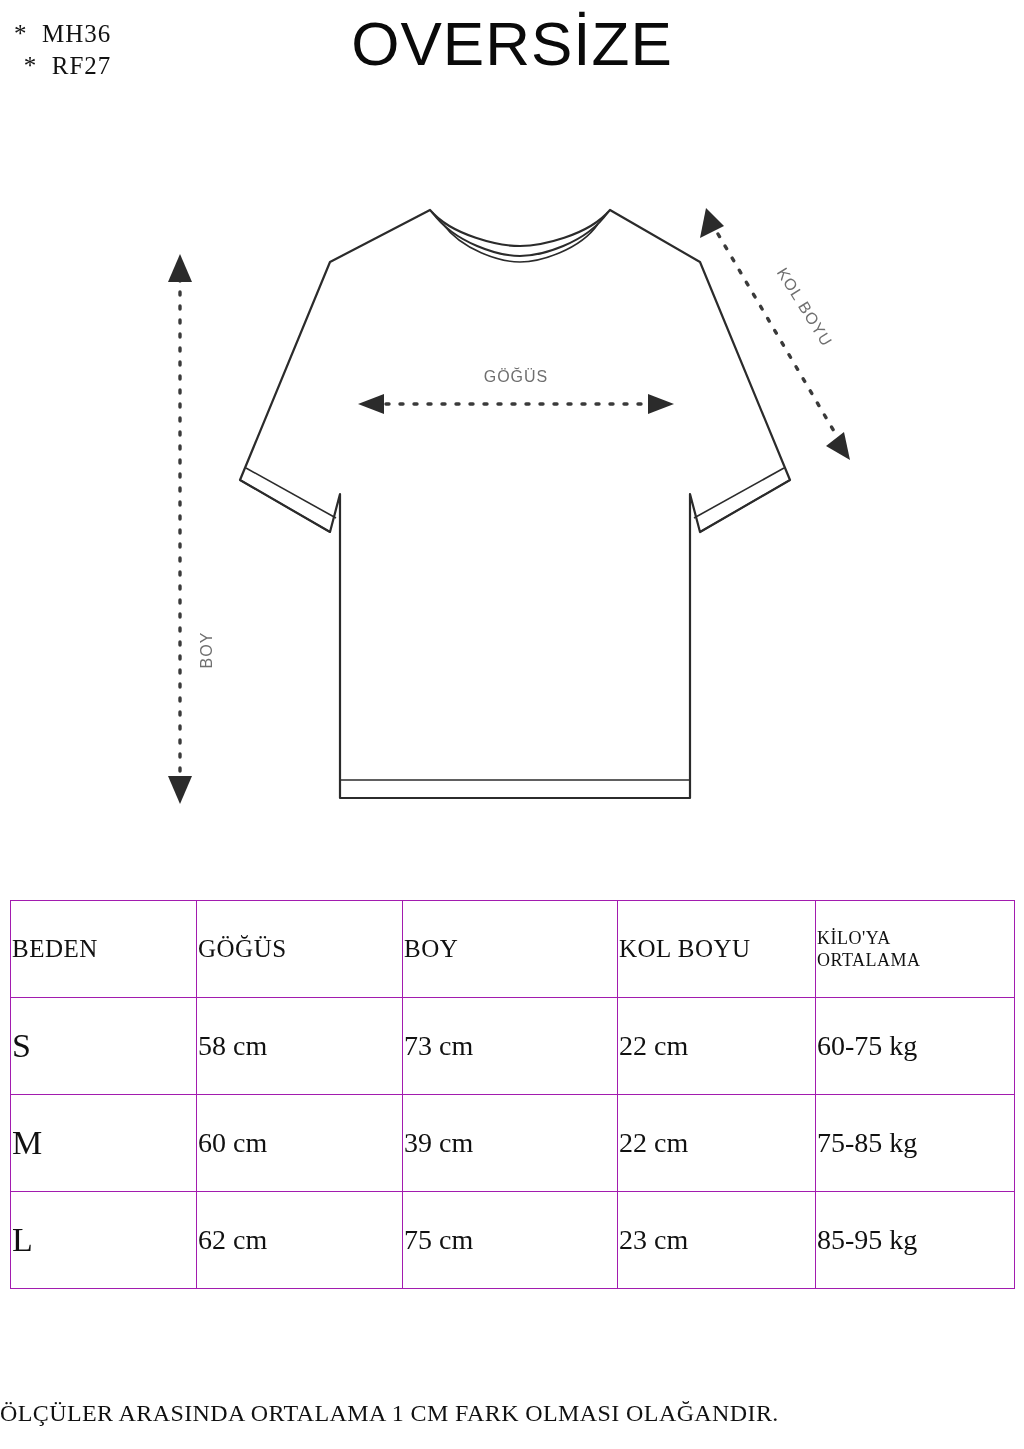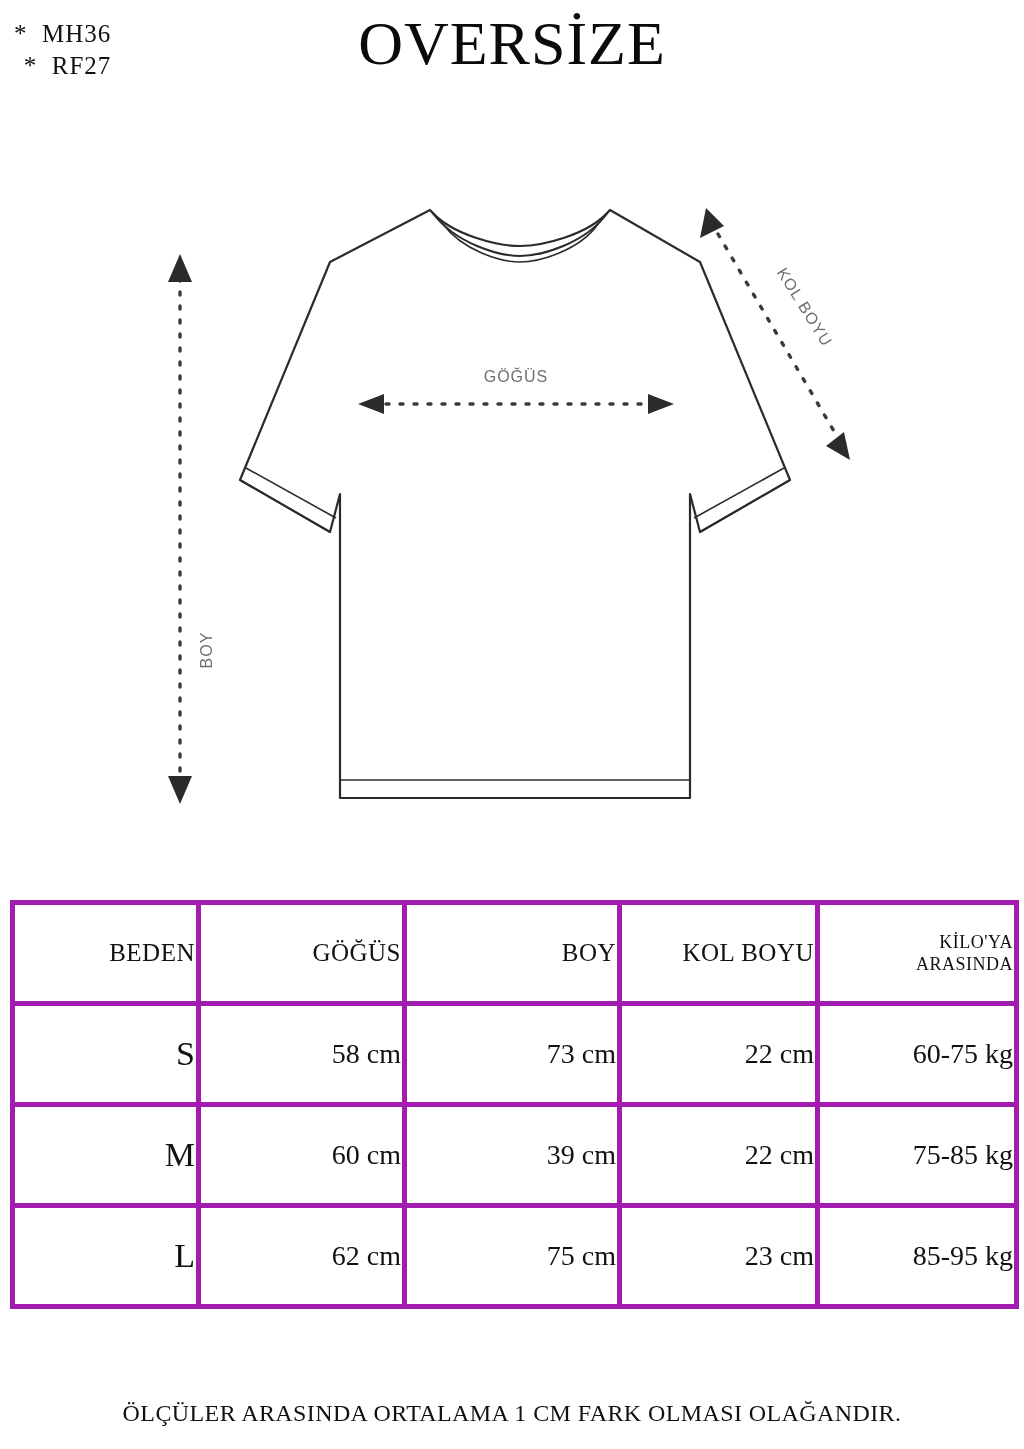--- a/index.html
+++ b/index.html
@@ -28,21 +28,21 @@
     color: #111;
   }
   .codes div { white-space: pre; text-align: right; }
 
   .main-title {
     position: absolute;
     left: 0;
     right: 0;
     top: 8px;
     text-align: center;
-    font-family: Liberation Serif, serif;
+    font-family: Liberation Sans, sans-serif;
     font-size: 62px;
     letter-spacing: 1px;
     color: #0a0a0a;
     font-weight: 400;
   }
 
   
   .diagram {
     position: absolute;
     left: 0;
@@ -65,22 +65,22 @@
     left: 10px;
     top: 900px;
     width: 1004px;
   }
   table.sizes {
     border-collapse: collapse;
     width: 1004px;
     table-layout: fixed;
   }
   table.sizes th, table.sizes td {
-    border: 5px solid #a21caf;
-    text-align: right;
+    border: 1px solid #a21caf;
+    text-align: left;
     font-family: "Liberation Serif", serif;
     color: #111;
   }
   table.sizes thead th {
     height: 94px;
     font-weight: 400;
     font-size: 25px;
     letter-spacing: 0.5px;
     border-top-left-radius: 22px;
     border-top-right-radius: 22px;
@@ -101,21 +101,21 @@
   col.c2 { width: 206px; }
   col.c3 { width: 215px; }
   col.c4 { width: 198px; }
   col.c5 { width: 199px; }
 
   .footnote {
     position: absolute;
     left: 0;
     right: 0;
     top: 1400px;
-    text-align: center;
+    text-align: left;
     font-family: "Liberation Serif", serif;
     font-size: 24px;
     letter-spacing: 0.4px;
     color: #111;
   }
 </style>
 </head>
 <body>
 
 <div class="codes">
@@ -191,21 +191,21 @@
         <col class="c5">
     </colgroup>
     <thead>
       <tr>
         <th>BEDEN</th>
         <th>GÖĞÜS</th>
         <th>BOY</th>
         <th>KOL BOYU</th>
         <th class="small">
           <div>KİLO'YA</div>
-          <div>ARASINDA</div>
+          <div>ORTALAMA</div>
         </th>
       </tr>
     </thead>
     <tbody>
       <tr>
         <td class="beden">S</td>
         <td>58 cm</td>
         <td>73 cm</td>
         <td>22  cm</td>
         <td>60-75 kg</td>

